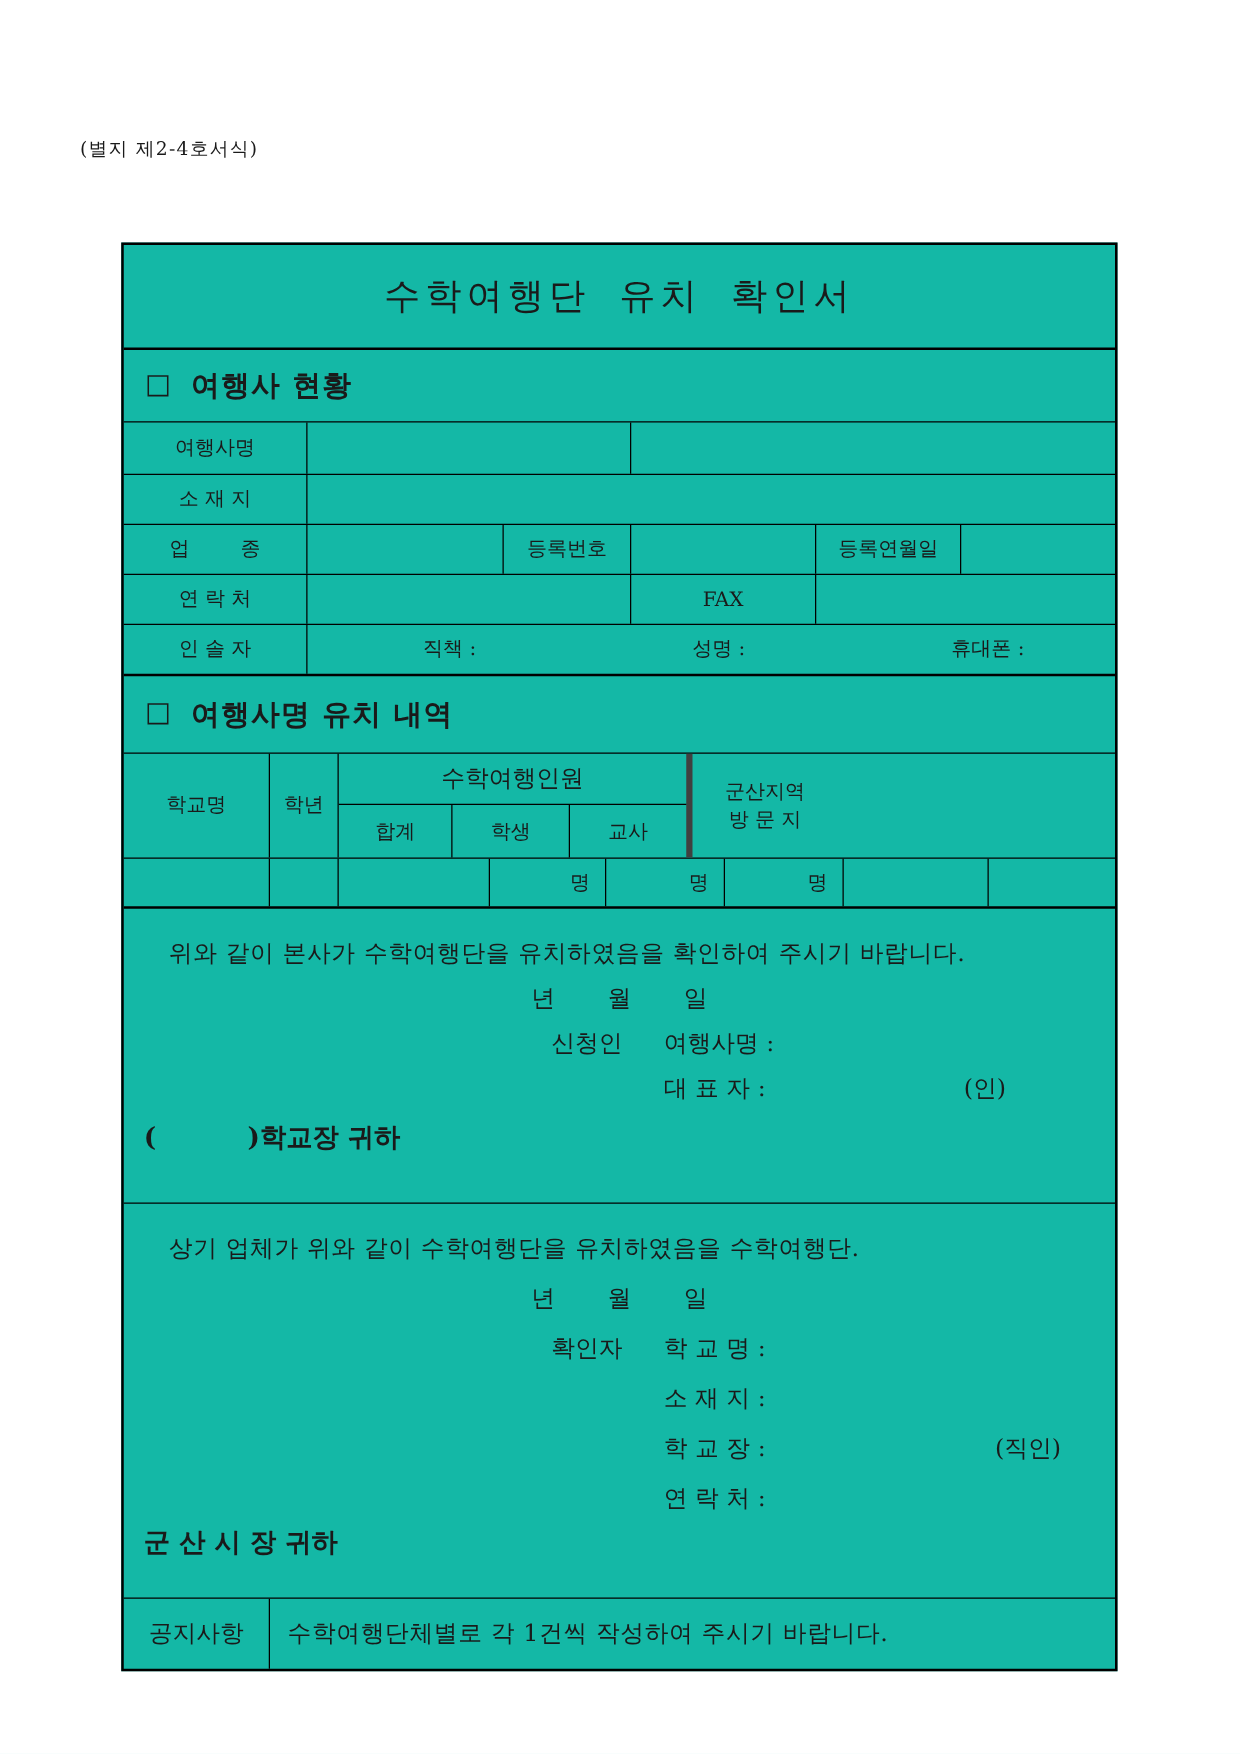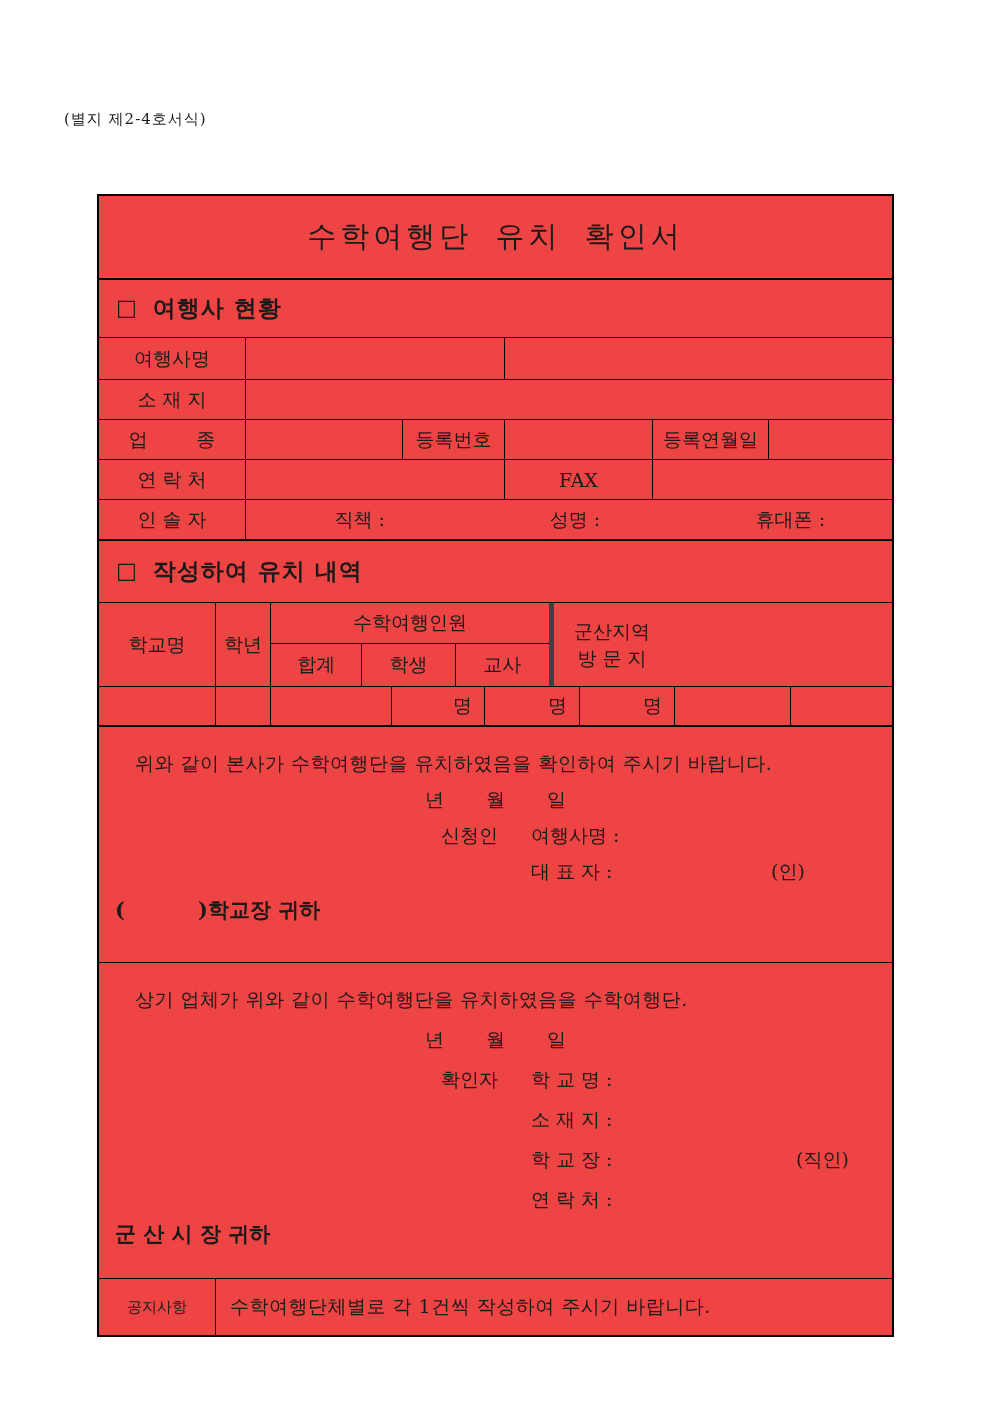--- a/index.html
+++ b/index.html
@@ -18,21 +18,21 @@
     left: 64px;
     font-size: 15px;
     letter-spacing: 1px;
   }
   .form {
     position: absolute;
     top: 194px;
     left: 97px;
     width: 797px;
     border: 2px solid #000;
-    background: #ef4444;
+    background: #14b8a6;
   }
   .title-row {
     height: 84px;
     display: flex;
     align-items: center;
     justify-content: center;
     font-size: 29px;
     letter-spacing: 4px;
     word-spacing: 10px;
     border-bottom: 2px solid #000;
@@ -59,21 +59,21 @@
   .trow { display: flex; border-bottom: 1px solid #000; }
   .h42 { height: 42px; }
   .h40 { height: 40px; }
   .h41 { height: 41px; }
   .thick-bottom { border-bottom: 2px solid #000 !important; }
   .cell {
     border-right: 1px solid #000;
     display: flex;
     align-items: center;
     justify-content: center;
-    font-size: 19px;
+    font-size: 16px;
     overflow: hidden;
   }
   .cell:last-child { border-right: none; }
   .pre { white-space: pre; }
   .flexfill { flex: 1; }
   
   .wA { width: 147px; }  
   .wB { width: 259px; }
   .wC { width: 148px; }
   .wD { width: 157px; }
@@ -145,21 +145,21 @@
   }
   .block-2 .recipient { margin-top: 9px; }
   
   .notice-row { display: flex; height: 56px; }
   .notice-label {
     width: 117px;
     border-right: 1px solid #000;
     display: flex;
     align-items: center;
     justify-content: center;
-    font-size: 15px;
+    font-size: 19px;
   }
   .notice-text {
     flex: 1;
     display: flex;
     align-items: center;
     padding-left: 14px;
     font-size: 19px;
     letter-spacing: 0.5px;
   }
 </style>
@@ -210,21 +210,21 @@
       <div class="cell wA pre">인 솔 자</div>
       <div class="cell flexfill leader-detail">
         <span>직책 :</span>
         <span>성명 :</span>
         <span>휴대폰 :</span>
       </div>
     </div>
 
     <div class="sec-head sec-head-2">
       <span class="chk">□</span>
-      <span>작성하여 유치 내역</span>
+      <span>여행사명 유치 내역</span>
     </div>
 
     <div class="t2head">
       <div class="cell w117">학교명</div>
       <div class="cell w55">학년</div>
       <div class="group">
         <div class="group-top">수학여행인원</div>
         <div class="group-bottom">
           <div class="cell w93">합계</div>
           <div class="cell w95">학생</div>

